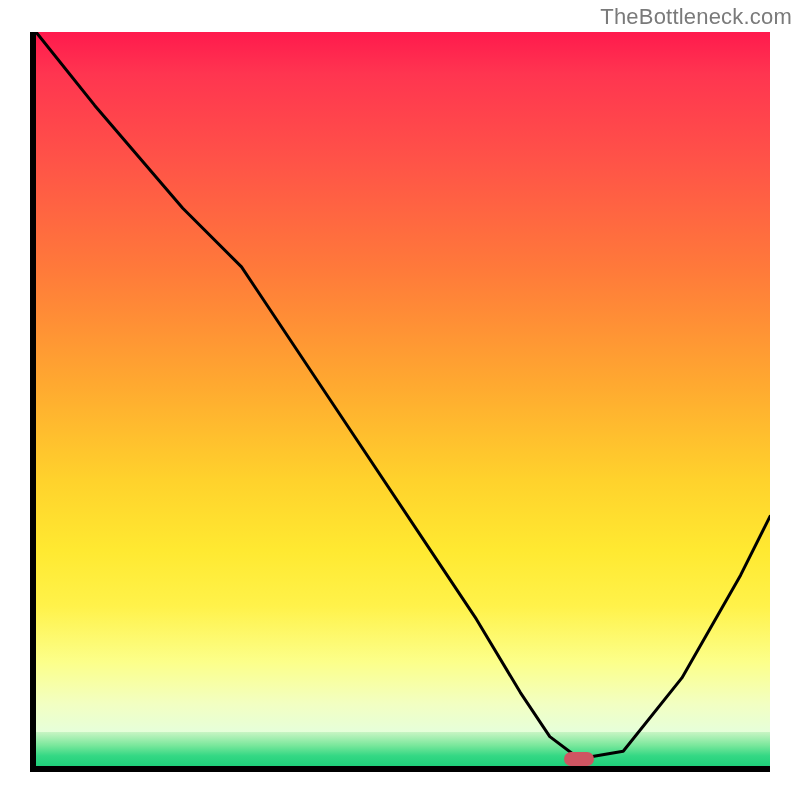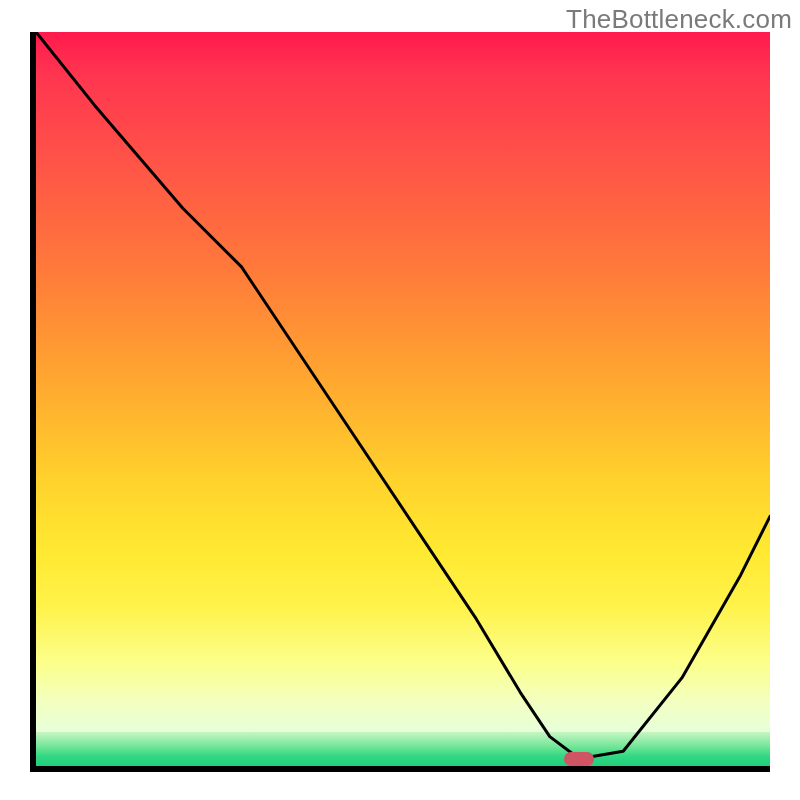--- a/index.html
+++ b/index.html
@@ -12,21 +12,21 @@
   }
   .stage {
     position: relative;
     width: 800px;
     height: 800px;
   }
   .watermark {
     position: absolute;
     top: 4px;
     right: 8px;
-    font-size: 26px;
+    font-size: 22px;
     font-weight: 500;
     color: #7a7a7a;
     letter-spacing: 0.2px;
     z-index: 5;
   }
   .plot-frame {
     position: absolute;
     left: 30px;
     top: 32px;
     width: 740px;

